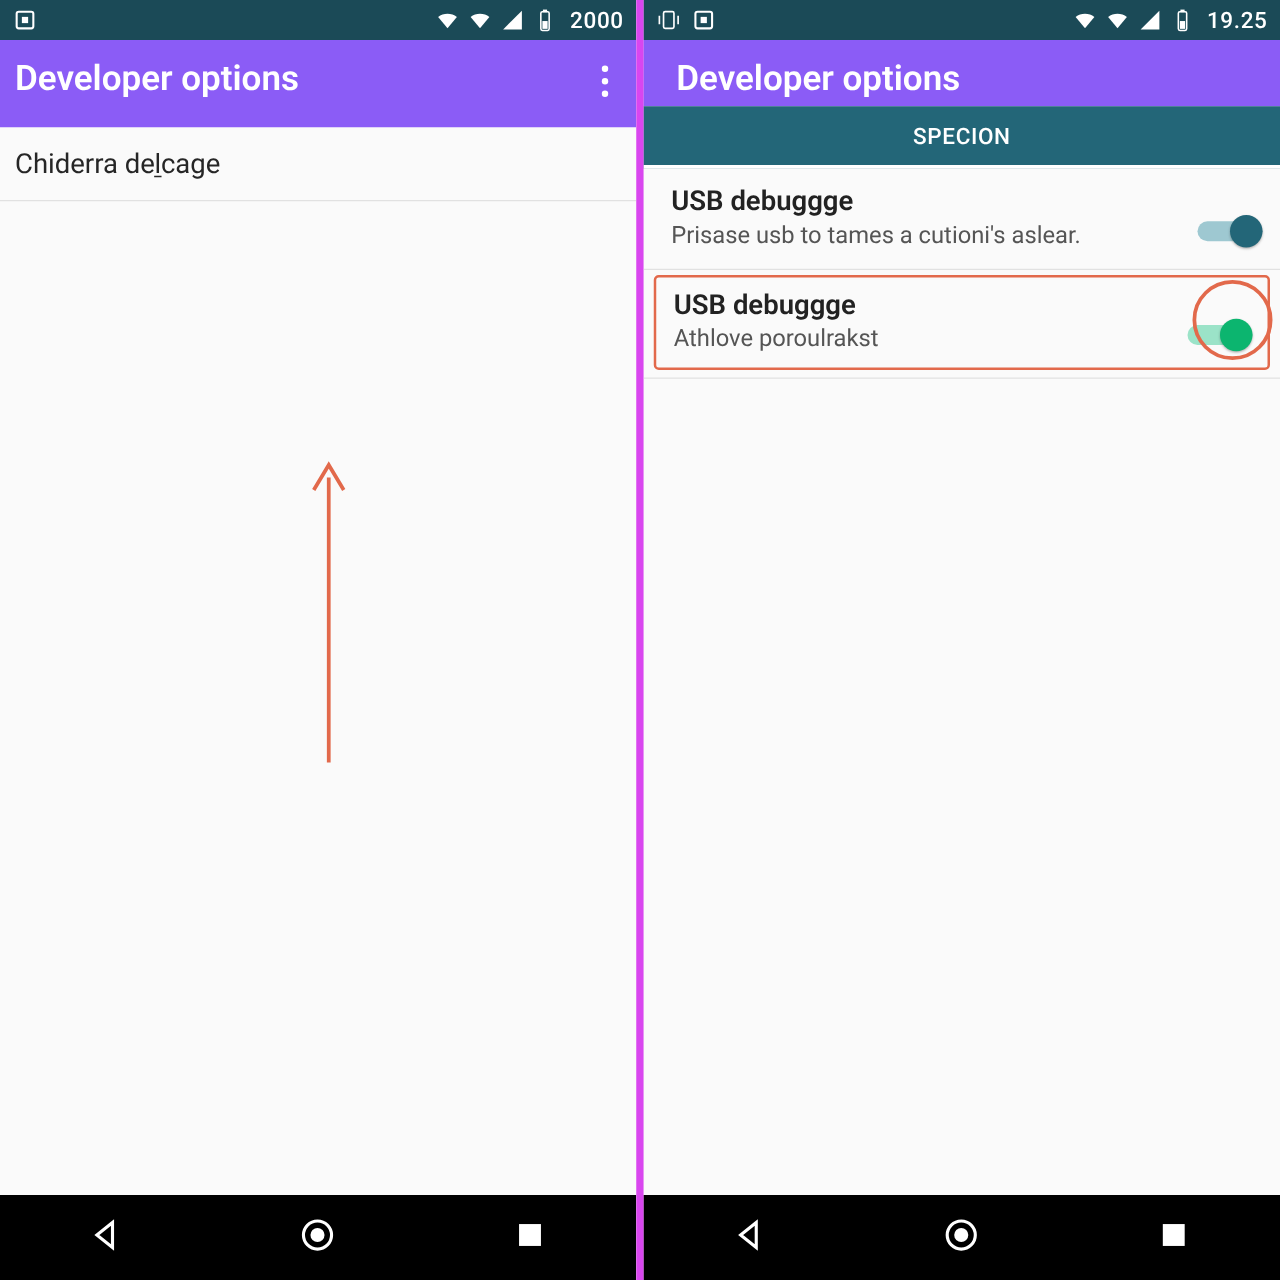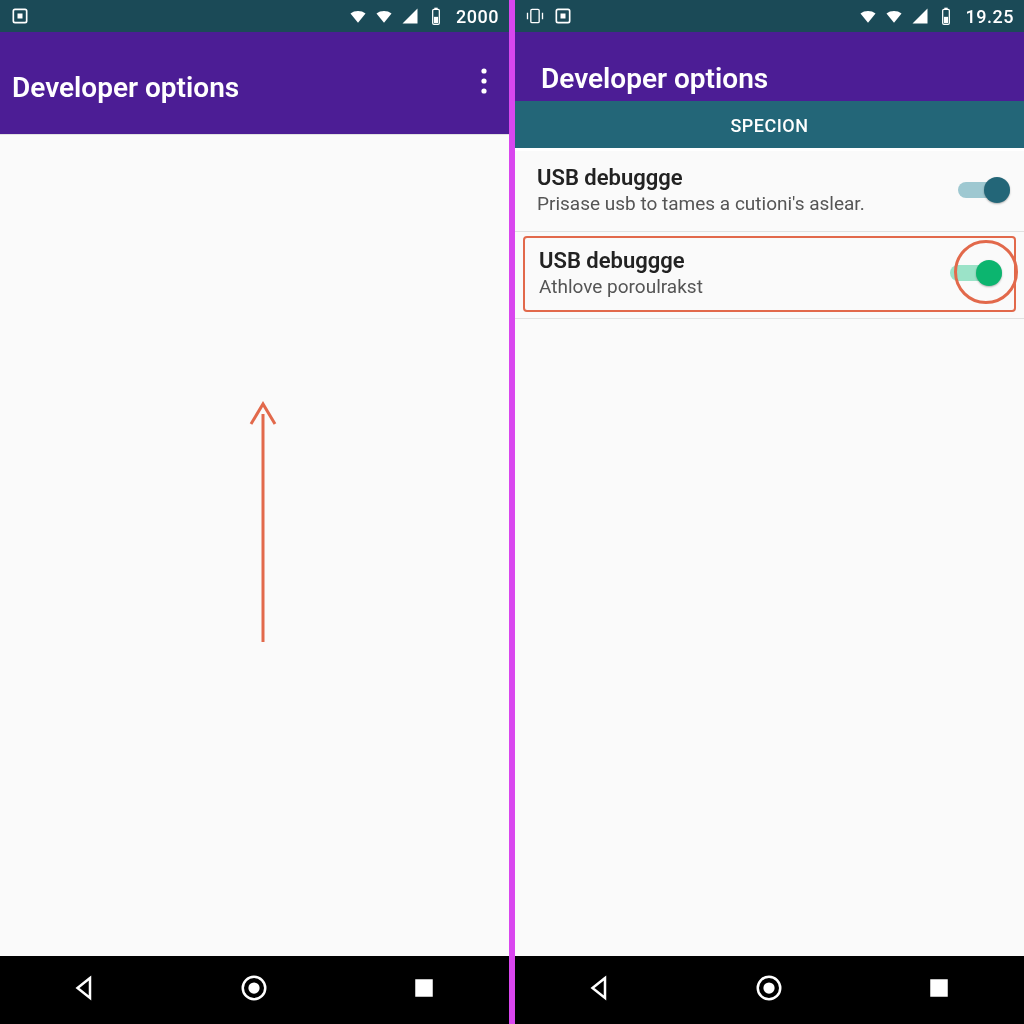--- a/index.html
+++ b/index.html
@@ -9,37 +9,37 @@
   .phone + .phone { border-left: 6px solid #d946ef; }
 
   
   .statusbar { height: 32px; background: #1b4a57; color: #fff; display: flex; align-items: center; padding: 0 10px; font-size: 18px; }
   .statusbar .left { display: flex; gap: 8px; align-items: center; }
   .statusbar .right { margin-left: auto; display: flex; gap: 6px; align-items: center; }
   .statusbar svg { width: 20px; height: 20px; display: block; }
   .statusbar .time { font-weight: 500; margin-left: 4px; letter-spacing: .5px; }
 
   
-  .appbar { background: #4c1d95; color: #fff; display: flex; align-items: flex-end; padding: 30px 12px; }
+  .appbar { background: #8b5cf6; color: #fff; display: flex; align-items: flex-start; padding: 14px 12px; }
   .appbar .title { font-size: 28px; font-weight: 600; }
   .appbar .menu { margin-left: auto; padding: 6px 10px; }
 
   
   .tabs { background: #236678; display: flex; flex-direction: column; }
   .tab { flex: 1; text-align: center; color: #cfe3e8; font-weight: 500; letter-spacing: .5px; padding: 14px 0 12px; font-size: 18px; }
   .tab.active { color: #fff; border-bottom: 3px solid #fff; }
 
   
   .content { flex: 1; overflow: hidden; position: relative; background: #fafafa; }
   .section-head { padding: 16px 12px; font-size: 22px; color: #262626; }
   .divider { height: 1px; background: #e1e1e1; }
   .note { padding: 16px 12px; font-size: 20px; line-height: 1.35; color: #3a3a3a; }
   .note .link { color: #1aa6a0; }
 
-  .row { display: flex; align-items: center; padding: 14px 14px 16px 22px; gap: 20px; }
+  .row { display: flex; align-items: flex-end; padding: 14px 14px 16px 22px; gap: 20px; }
   .row .txt { flex: 1; }
   .row .ttl { font-size: 22px; font-weight: 600; color: #222; }
   .row .sub { font-size: 19px; color: #555; margin-top: 2px; }
 
   .highlight { border: 2px solid #e2694b; border-radius: 4px; margin: 4px 8px 6px 8px; padding: 10px 6px 12px 14px; position: relative; }
   .circle-mark { position: absolute; right: -4px; top: 2px; width: 64px; height: 64px; border: 3px solid #e2694b; border-radius: 50%; }
 
   
   .switch { width: 52px; height: 28px; position: relative; }
   .track { position: absolute; inset: 6px 0; border-radius: 999px; }
@@ -104,20 +104,21 @@
       <div class="menu">
         <svg width="6" height="26" viewBox="0 0 6 26" fill="#fff">
             <circle cx="3" cy="3" r="2.6"></circle>
             <circle cx="3" cy="13" r="2.6"></circle>
             <circle cx="3" cy="23" r="2.6"></circle>
           </svg>
       </div>
     </div>
 
     <div class="content">
+      <div class="section-head">Chiderra deḻcage</div>
       <div class="divider"></div>
 
       <div class="arrow-anno">
         <svg width="30" height="250" viewBox="0 0 30 250">
           <line x1="15" y1="20" x2="15" y2="248" stroke="#e2694b" stroke-width="3"></line>
           <polyline points="3,30 15,10 27,30" fill="none" stroke="#e2694b" stroke-width="3"></polyline>
         </svg>
       </div>
     </div>
 

